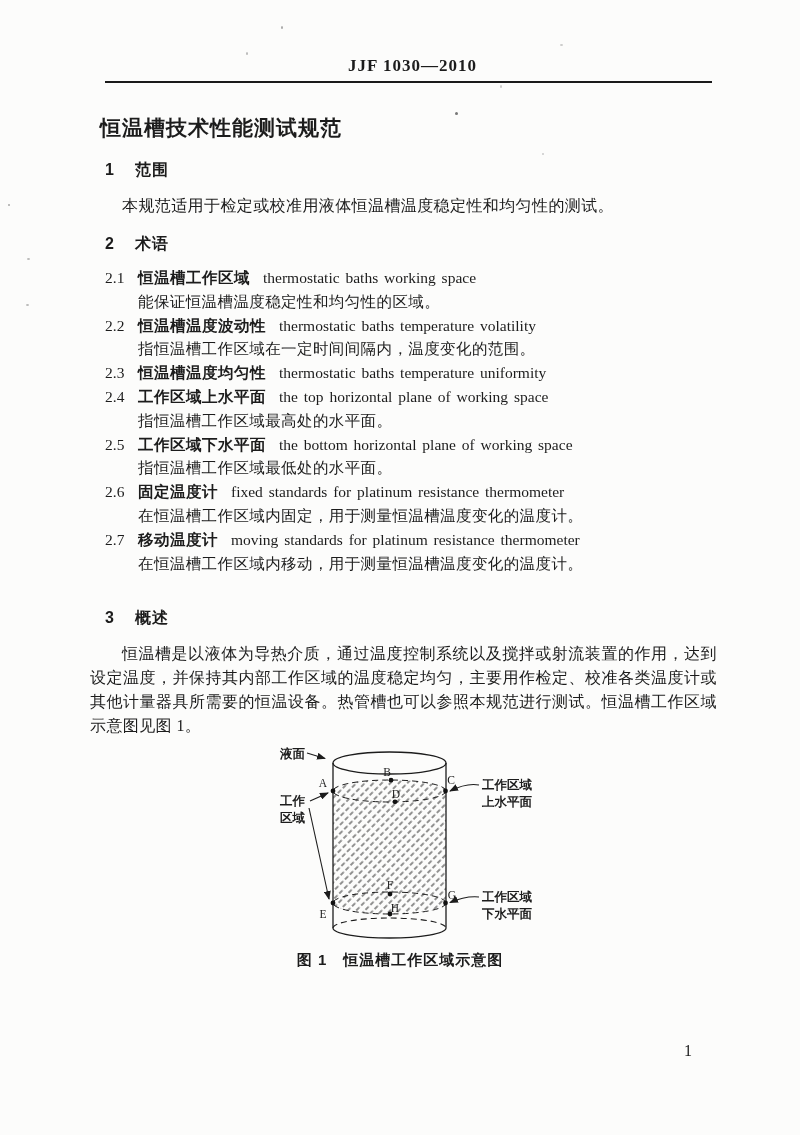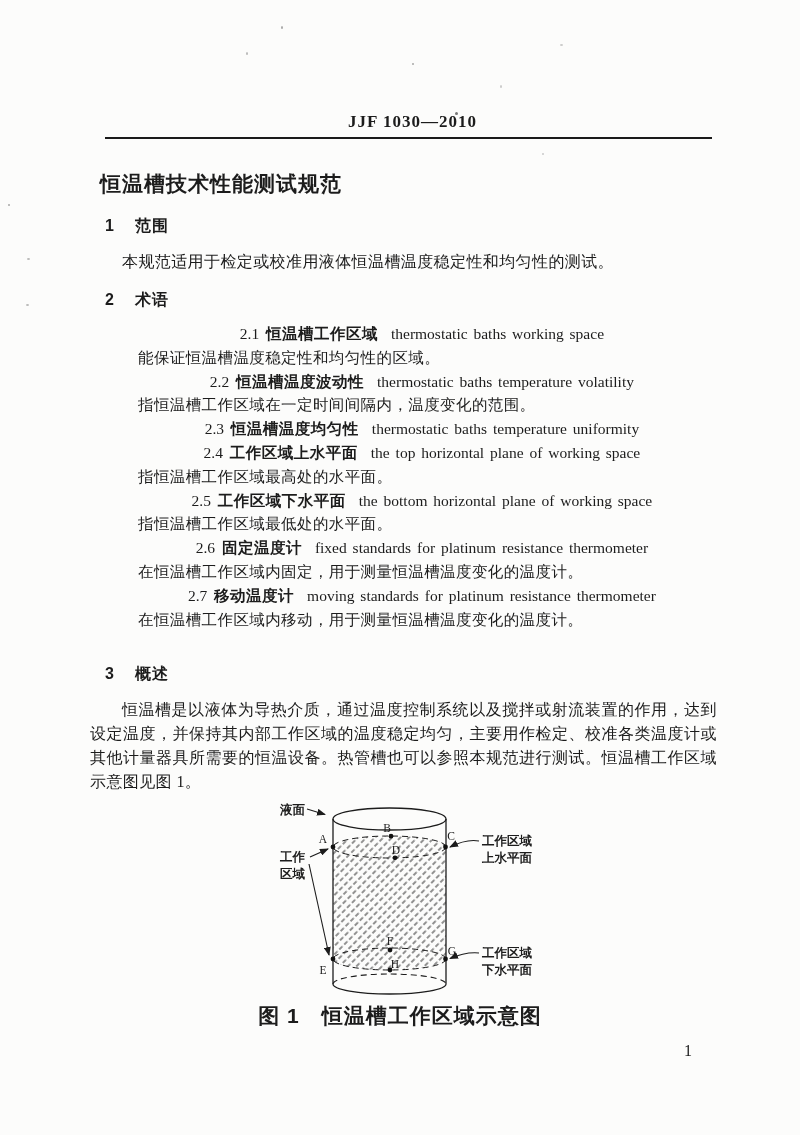--- a/index.html
+++ b/index.html
@@ -6,21 +6,21 @@
   * { margin:0; padding:0; box-sizing:border-box; }
   html,body { width:800px; }
   body {
     width:800px; height:1135px; position:relative;
     background:var(--paper); color:var(--ink);
     font-family:"Liberation Serif","DejaVu Serif",serif;
     overflow:hidden;
   }
   .content { position:relative; width:800px; height:1135px; }
 
-  .doc-header { padding-top:112px; width:625px; margin-left:100px; text-align:center; }
+  .doc-header { padding-top:56px; width:625px; margin-left:100px; text-align:center; }
   .std-code { font-size:17px; font-weight:bold; letter-spacing:1px; line-height:20px; }
   .rule { margin:5px 0 0 105px; width:607px; height:2px; background:#1a1a1a; }
 
   .doc-title {
     margin-top:30px; width:625px; margin-left:100px; 
     font-family:"Liberation Sans","DejaVu Sans",sans-serif;
     font-size:21px; font-weight:bold; letter-spacing:1px; line-height:30px;
   }
 
   .sec-heading {
@@ -34,32 +34,32 @@
   .h-s2 { margin-top:15px; }
   .h-s3 { margin-top:32px; }
 
   .para {
     margin:13px 0 0 90px; width:627px;
     font-size:16px; line-height:24px; text-indent:2em;
     text-align:justify; letter-spacing:0.4px;
   }
 
   .terms { margin:11px 0 0 105px; width:627px; font-size:15.5px; }
-  .term-line { line-height:23.8px; white-space:nowrap;text-align:center; }
+  .term-line { line-height:23.8px; white-space:nowrap; }
   .term-num { display:inline-block; min-width:33px; }
   .term-zh { font-family:"Liberation Sans","DejaVu Sans",sans-serif; font-weight:bold; letter-spacing:0.5px; }
   .term-en { margin-left:13px; word-spacing:2px; }
   .term-def { line-height:23.8px; padding-left:33px; letter-spacing:0.4px; }
 
   .figure-wrap { margin-top:0px; position:relative; }
   .figure-svg { display:block; margin-left:253px; }
   .fig-caption {
     margin:6px 0 0 235px; width:330px; text-align:center;
     font-family:"Liberation Sans","DejaVu Sans",sans-serif;
-    font-weight:bold; font-size:21px; line-height:20px; letter-spacing:1px;
+    font-weight:bold; font-size:15px; line-height:20px; letter-spacing:1px;
   }
 
   .page-num { position:absolute; left:684px; top:1042px; font-size:16px; }
 
   .speck { position:absolute; background:#555; border-radius:50%; }
 
   svg text.cn {
     font-family:"Liberation Sans","DejaVu Sans",sans-serif;
     font-weight:bold; font-size:12.5px; fill:var(--ink);
   }

